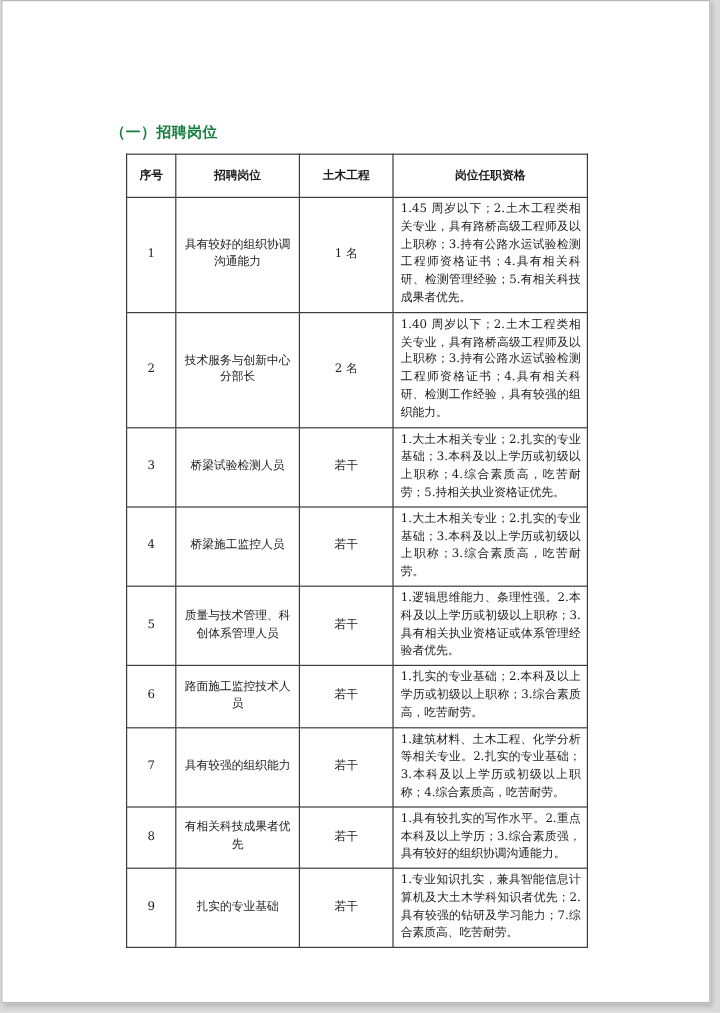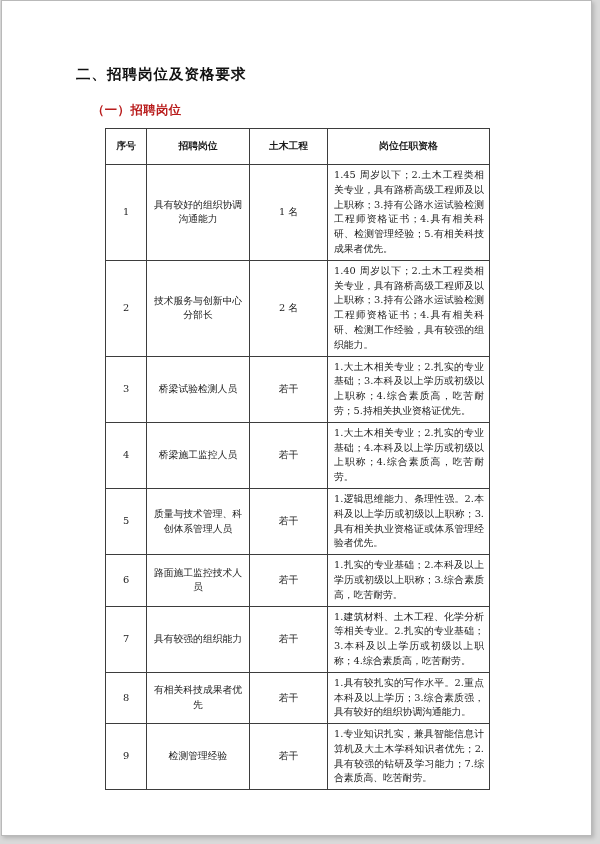--- a/index.html
+++ b/index.html
@@ -38,21 +38,21 @@
     white-space: nowrap;
   }
   .subsection-title {
     position: absolute;
     left: 90px;
     top: 101px;
     margin: 0;
     font-family: "Liberation Sans", "DejaVu Sans", sans-serif;
     font-size: 12.3px;
     font-weight: bold;
-    color: #b91c1c;
+    color: #15803d;
     letter-spacing: 0.5px;
     white-space: nowrap;
   }
   table.recruit {
     position: absolute;
     left: 103px;
     top: 127px;
     width: 384px;
     border-collapse: collapse;
     table-layout: fixed;
@@ -87,21 +87,20 @@
   .col-no    { width: 41px; }
   .col-pos   { width: 103px; }
   .col-count { width: 78px; }
   .col-qual  { width: 162px; }
 </style>
 </head>
 <body>
 
 <div class="page">
 
-  <h2 class="section-title">二、招聘岗位及资格要求</h2>
 
   <h3 class="subsection-title">（一）招聘岗位</h3>
 
   <table class="recruit">
     <colgroup>
       <col class="col-no">
       <col class="col-pos">
       <col class="col-count">
       <col class="col-qual">
     </colgroup>
@@ -132,21 +131,21 @@
     <td class="cell-center">3</td>
     <td class="cell-center">桥梁试验检测人员</td>
     <td class="cell-center">若干</td>
     <td class="cell-qual">1.大土木相关专业；2.扎实的专业基础；3.本科及以上学历或初级以上职称；4.综合素质高，吃苦耐劳；5.持相关执业资格证优先。</td>
   </tr>
 
   <tr>
     <td class="cell-center">4</td>
     <td class="cell-center">桥梁施工监控人员</td>
     <td class="cell-center">若干</td>
-    <td class="cell-qual">1.大土木相关专业；2.扎实的专业基础；4.本科及以上学历或初级以上职称；4.综合素质高，吃苦耐劳。</td>
+    <td class="cell-qual">1.大土木相关专业；2.扎实的专业基础；3.本科及以上学历或初级以上职称；3.综合素质高，吃苦耐劳。</td>
   </tr>
 
   <tr>
     <td class="cell-center">5</td>
     <td class="cell-center">质量与技术管理、科创体系管理人员</td>
     <td class="cell-center">若干</td>
     <td class="cell-qual">1.逻辑思维能力、条理性强。2.本科及以上学历或初级以上职称；3.具有相关执业资格证或体系管理经验者优先。</td>
   </tr>
 
   <tr>
@@ -165,20 +164,20 @@
 
   <tr>
     <td class="cell-center">8</td>
     <td class="cell-center">有相关科技成果者优先</td>
     <td class="cell-center">若干</td>
     <td class="cell-qual">1.具有较扎实的写作水平。2.重点本科及以上学历；3.综合素质强，具有较好的组织协调沟通能力。</td>
   </tr>
 
   <tr>
     <td class="cell-center">9</td>
-    <td class="cell-center">检测管理经验</td>
+    <td class="cell-center">扎实的专业基础</td>
     <td class="cell-center">若干</td>
     <td class="cell-qual">1.专业知识扎实，兼具智能信息计算机及大土木学科知识者优先；2.具有较强的钻研及学习能力；7.综合素质高、吃苦耐劳。</td>
   </tr>
 </tbody>
   </table>
 
 </div>
 
 </body></html>

